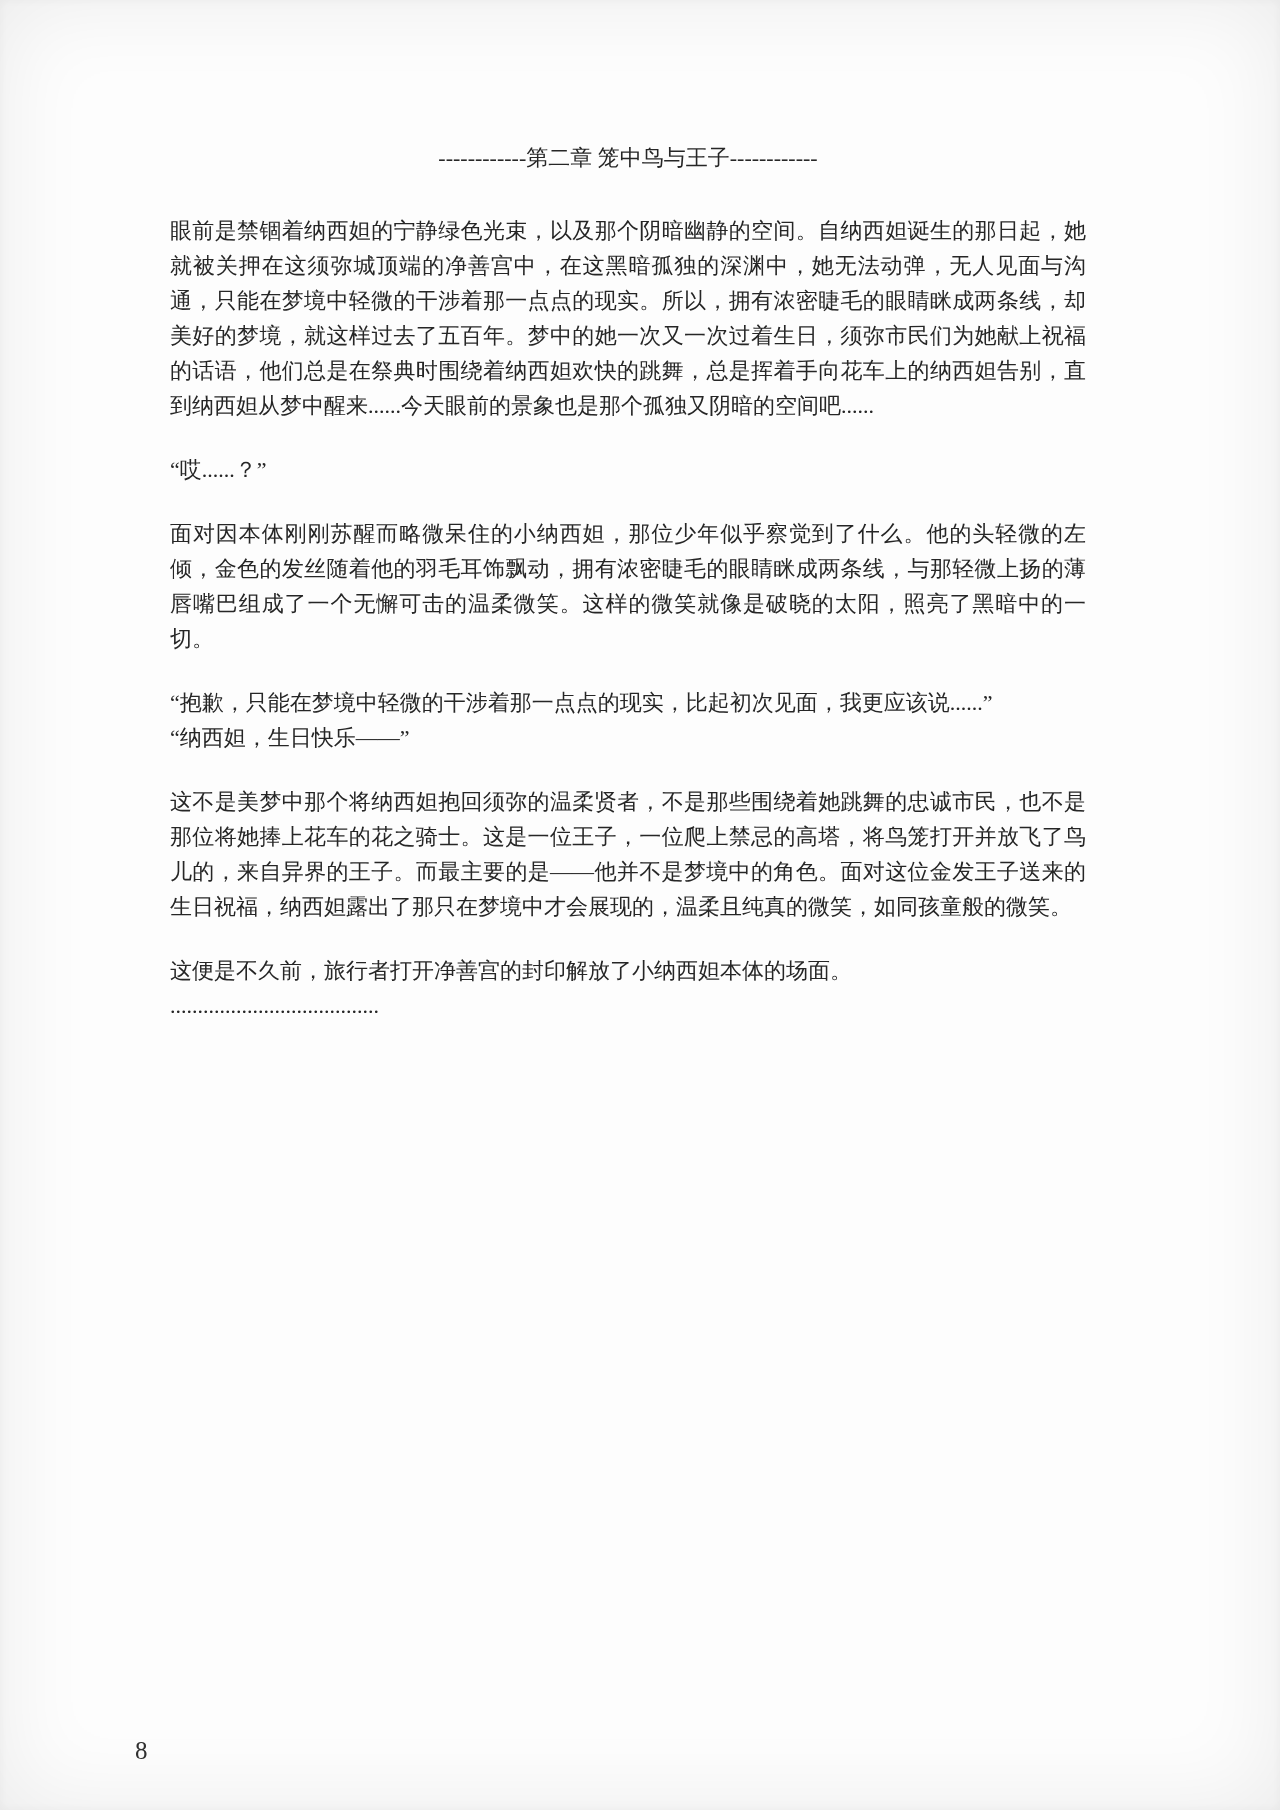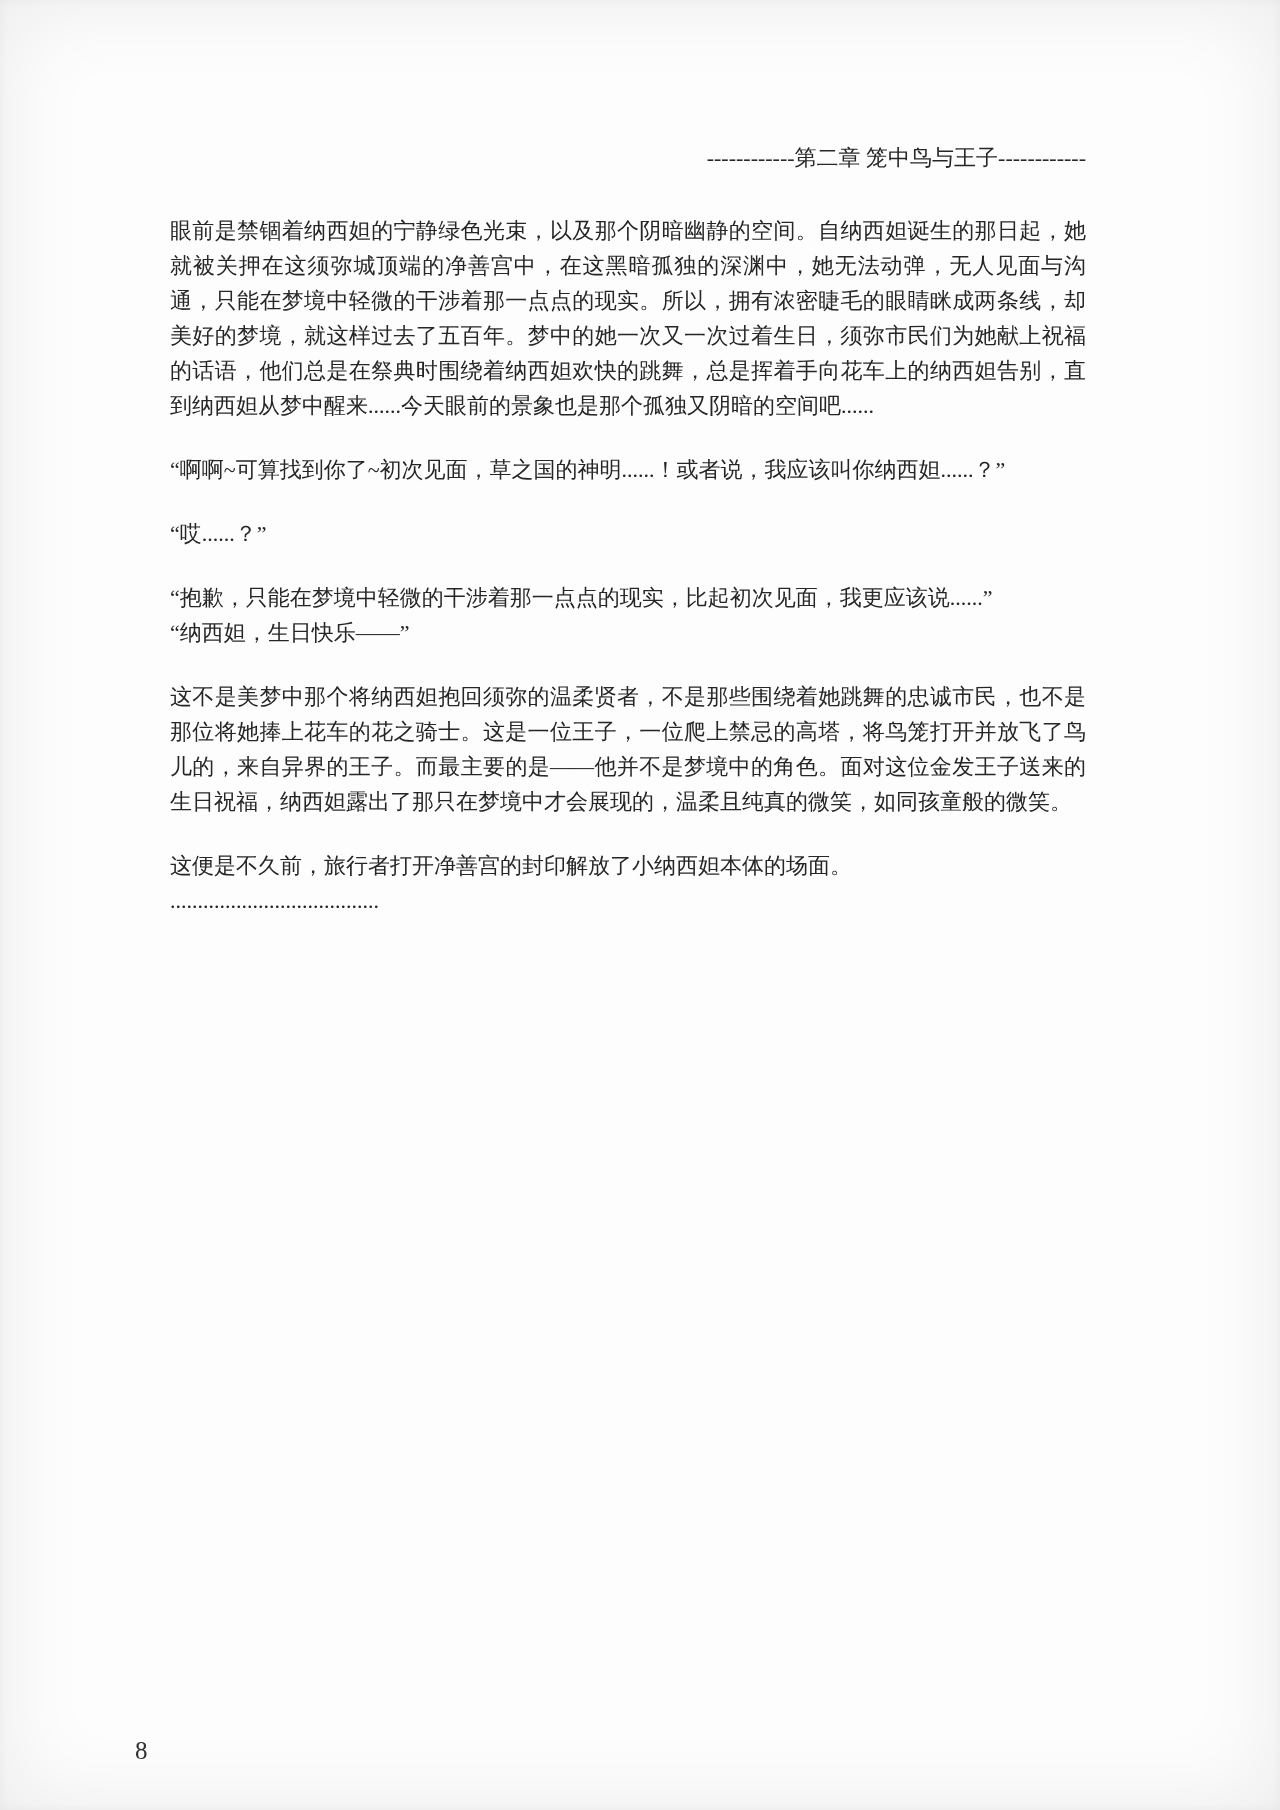--- a/index.html
+++ b/index.html
@@ -26,40 +26,40 @@
   .block {
     margin: 0 0 29px 0;
     font-size: 22px;
     line-height: 35px;
     color: #262626;
     text-align: justify;
     white-space: pre-line;
   }
   .heading {
     margin-bottom: 38px;
-    text-align: right;
+    text-align: center;
   }
   .page-number {
     position: absolute;
     left: 135px;
     top: 1736px;
     font-size: 25px;
     line-height: 30px;
     color: #303030;
   }
 </style>
 </head>
 <body>
 
 <div class="page">
   <div class="text-col">
     <div class="block heading">------------第二章 笼中鸟与王子------------</div>
     <p class="block">眼前是禁锢着纳西妲的宁静绿色光束，以及那个阴暗幽静的空间。自纳西妲诞生的那日起，她就被关押在这须弥城顶端的净善宫中，在这黑暗孤独的深渊中，她无法动弹，无人见面与沟通，只能在梦境中轻微的干涉着那一点点的现实。所以，拥有浓密睫毛的眼睛眯成两条线，却美好的梦境，就这样过去了五百年。梦中的她一次又一次过着生日，须弥市民们为她献上祝福的话语，他们总是在祭典时围绕着纳西妲欢快的跳舞，总是挥着手向花车上的纳西妲告别，直到纳西妲从梦中醒来......今天眼前的景象也是那个孤独又阴暗的空间吧......</p>
-    <p class="block">“啊啊~可算找到你了~初次见面，草之国的神明......！或者说，我应该叫你纳西妲......？”</p>
     <p class="block">“哎......？”</p>
+    <p class="block">面对因本体刚刚苏醒而略微呆住的小纳西妲，那位少年似乎察觉到了什么。他的头轻微的左倾，金色的发丝随着他的羽毛耳饰飘动，拥有浓密睫毛的眼睛眯成两条线，与那轻微上扬的薄唇嘴巴组成了一个无懈可击的温柔微笑。这样的微笑就像是破晓的太阳，照亮了黑暗中的一切。</p>
     <p class="block">“抱歉，只能在梦境中轻微的干涉着那一点点的现实，比起初次见面，我更应该说......”
 “纳西妲，生日快乐——”</p>
     <p class="block">这不是美梦中那个将纳西妲抱回须弥的温柔贤者，不是那些围绕着她跳舞的忠诚市民，也不是那位将她捧上花车的花之骑士。这是一位王子，一位爬上禁忌的高塔，将鸟笼打开并放飞了鸟儿的，来自异界的王子。而最主要的是——他并不是梦境中的角色。面对这位金发王子送来的生日祝福，纳西妲露出了那只在梦境中才会展现的，温柔且纯真的微笑，如同孩童般的微笑。</p>
     <p class="block">这便是不久前，旅行者打开净善宫的封印解放了小纳西妲本体的场面。
 ......................................</p>
   </div>
   <div class="page-number">8</div>
 </div>
 
 </body></html>

